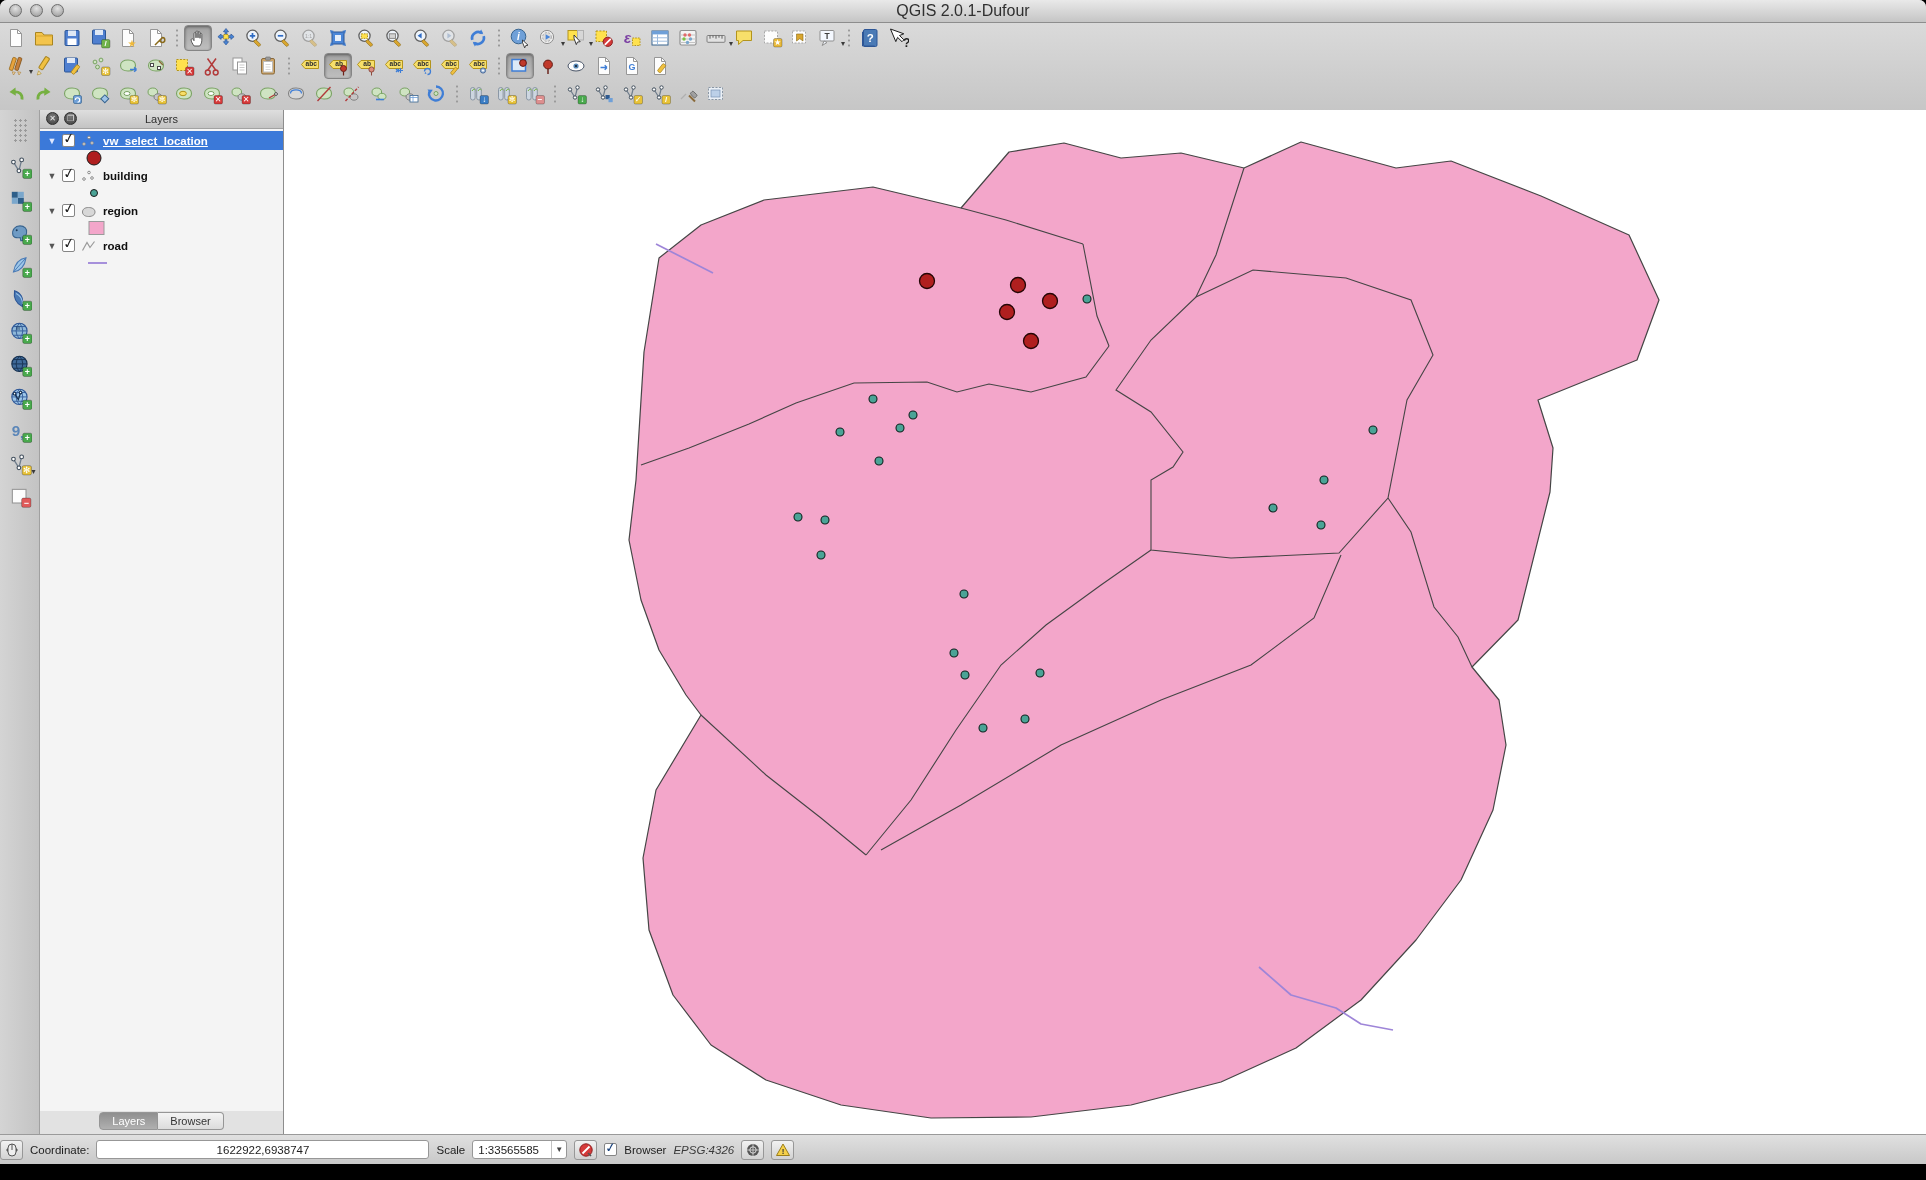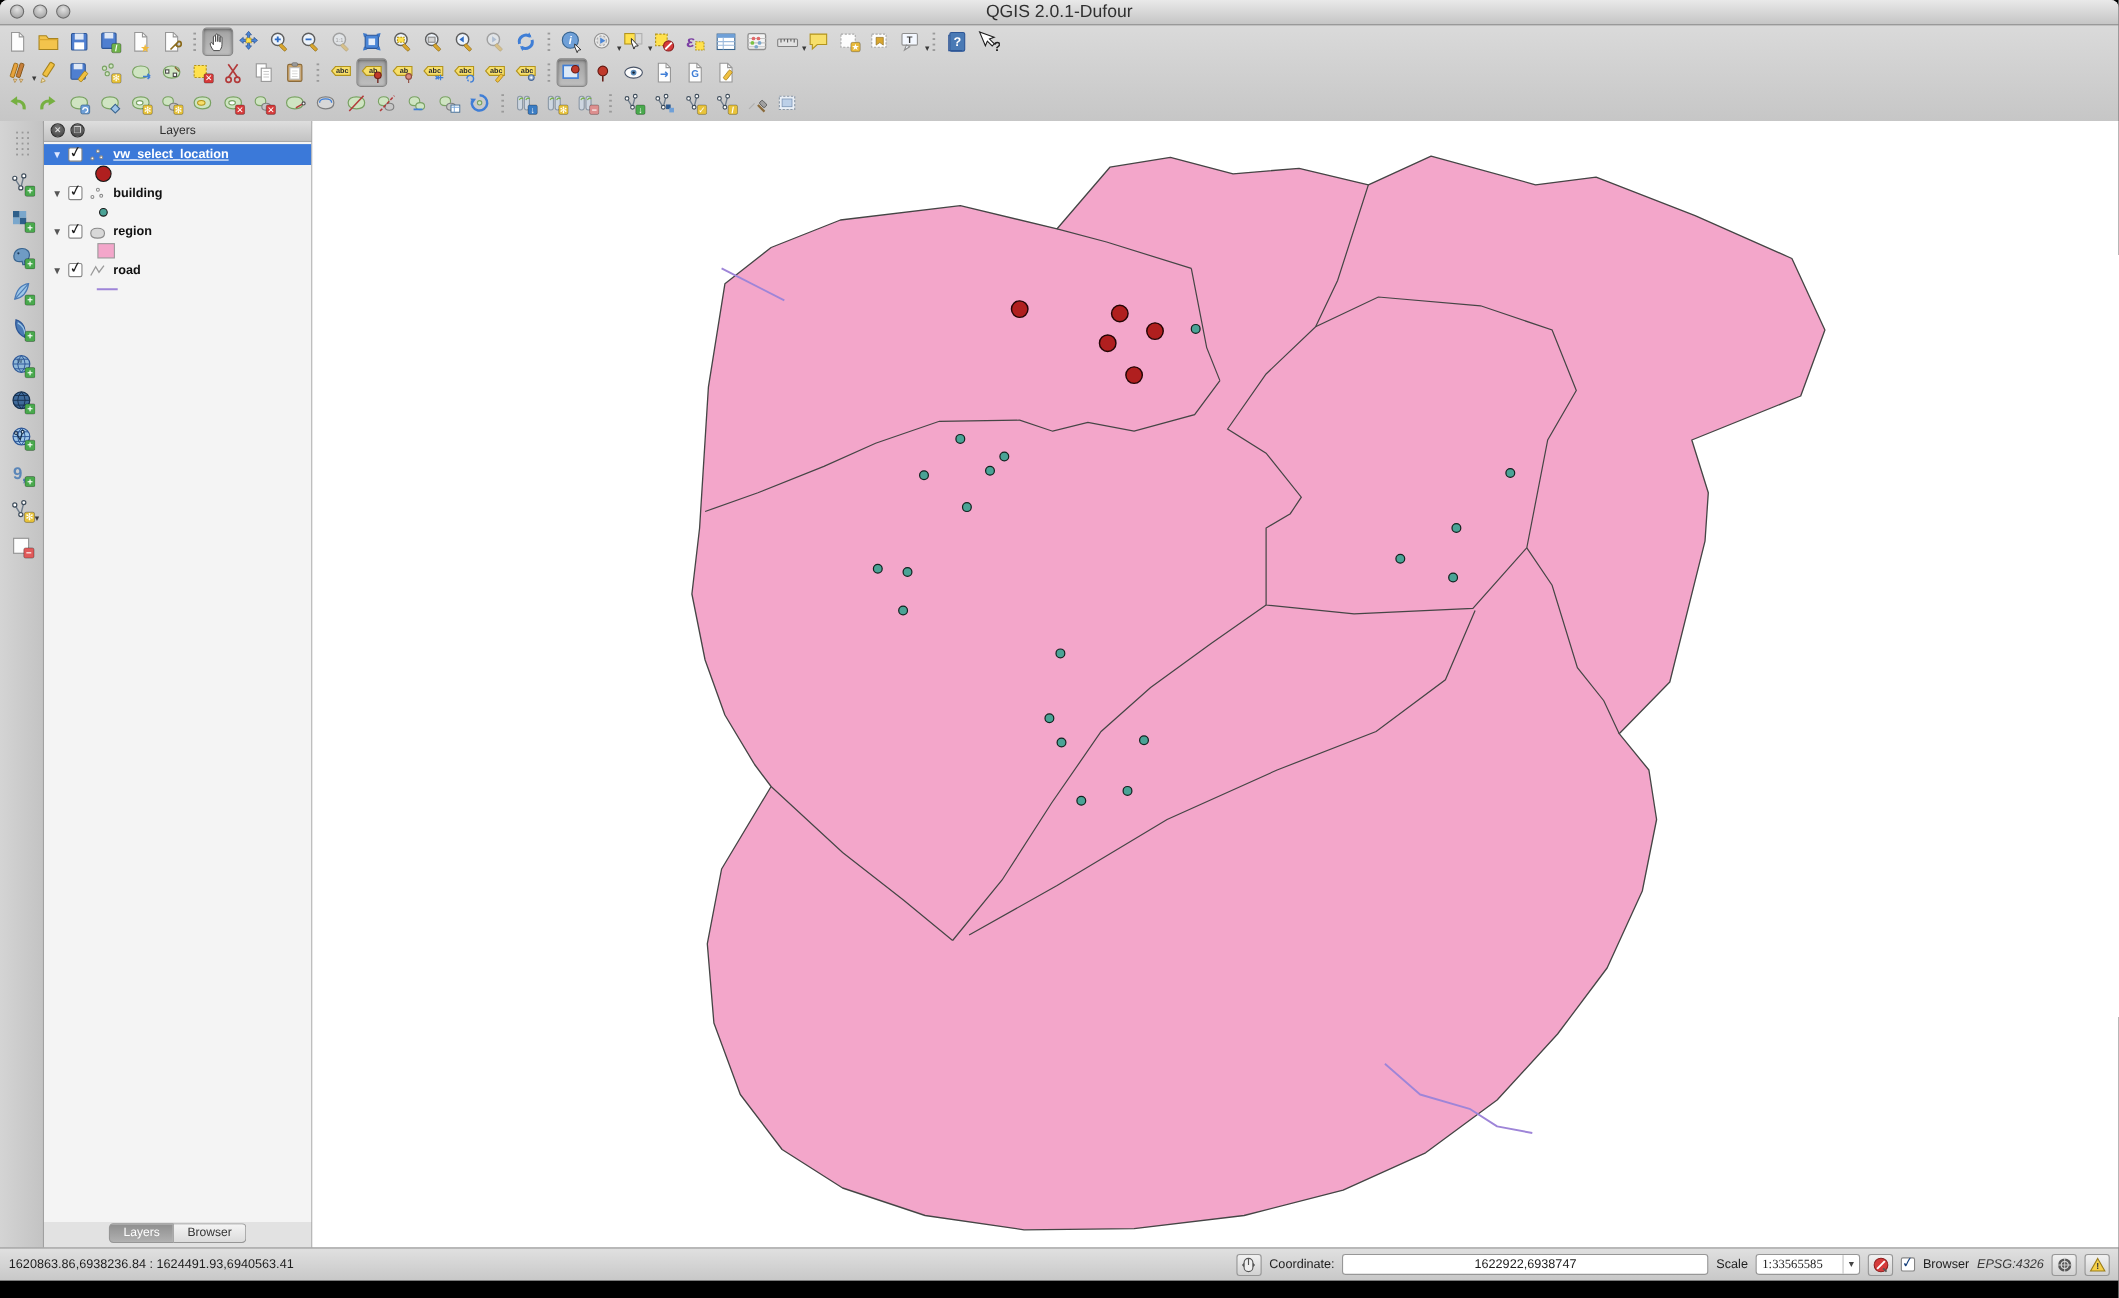--- a/index.html
+++ b/index.html
@@ -47,21 +47,21 @@
   .ptab:last-child{border-radius:0 4px 4px 0;border-left:none;}
   
   .map{flex:1;background:#fff;position:relative;overflow:hidden;}
   
   .statusbar{position:absolute;top:1134px;left:0;width:1926px;height:30px;background:linear-gradient(#e0e0e0,#c8c8c8);border-top:1px solid #9a9a9a;display:flex;align-items:center;font-size:11.5px;color:#1d1d1d;box-sizing:border-box;}
   .sb-left{padding-left:8px;flex:1;}
   .sb-right{display:flex;align-items:center;gap:7px;padding-right:8px;}
   .sb-ibtn{width:23px;height:20px;border:1px solid #979797;border-radius:3px;background:linear-gradient(#f2f2f2,#d2d2d2);display:flex;align-items:center;justify-content:center;box-sizing:border-box;}
   .sb-ibtn svg{width:16px;height:16px;display:block;}
   .sb-field{width:333px;height:19px;line-height:19px;background:#fff;border:1px solid #979797;border-radius:3px;text-align:center;box-sizing:border-box;}
-  .sb-combo{width:95px;height:19px;background:#fff;border:1px solid #979797;border-radius:3px;display:flex;align-items:center;box-sizing:border-box;font-family:Liberation Serif, serif;}
+  .sb-combo{width:95px;height:19px;background:#fff;border:1px solid #979797;border-radius:3px;display:flex;align-items:center;box-sizing:border-box;}
   .sb-combo .val{flex:1;padding-left:5px;}
   .sb-combo .arrow{width:14px;align-self:stretch;border-left:1px solid #c2c2c2;display:flex;align-items:center;justify-content:center;font-size:8px;color:#444;}
   .cb2{width:13px;height:13px;background:#fff;border:1px solid #858585;border-radius:2px;position:relative;box-sizing:border-box;}
   .cb2:after{content:"✓";position:absolute;left:0;top:-4px;font-size:13px;color:#16407c;transform:rotate(-8deg);}
   .epsg{color:#3a3a3a;font-style:italic;}
 </style>
 </head>
 <body>
 
 <div id="window">
@@ -1057,21 +1057,20 @@
           <circle cx="643" cy="171" r="7.5" fill="#b01f1f" stroke="#230505" stroke-width="1.3"></circle>
           <circle cx="734" cy="175" r="7.5" fill="#b01f1f" stroke="#230505" stroke-width="1.3"></circle>
           <circle cx="766" cy="191" r="7.5" fill="#b01f1f" stroke="#230505" stroke-width="1.3"></circle>
           <circle cx="723" cy="202" r="7.5" fill="#b01f1f" stroke="#230505" stroke-width="1.3"></circle>
           <circle cx="747" cy="231" r="7.5" fill="#b01f1f" stroke="#230505" stroke-width="1.3"></circle>
         </svg>
       </div>
   </div>
 
   <div class="statusbar">
-    <div class="sb-left">1620863.86,6938236.84 : 1624491.93,6940563.41</div>
     <div class="sb-right">
       <div class="sb-ibtn">
         <span>
             <svg viewBox="0 0 16 16">
               <rect x="4" y="2" width="8" height="12" rx="4" fill="#efefef" stroke="#555"></rect>
               <line x1="8" y1="2" x2="8" y2="8" stroke="#555"></line>
               <path d="M2 8l2-2v4zM14 8l-2-2v4z" fill="#555"></path>
             </svg>
           </span>
       </div>

